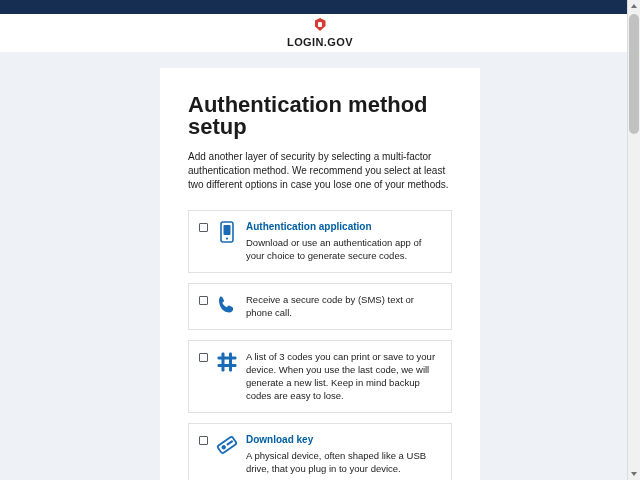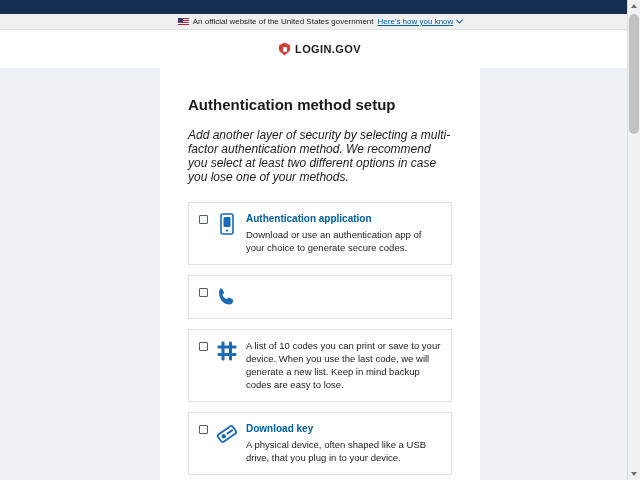--- a/index.html
+++ b/index.html
@@ -70,20 +70,21 @@
   }
 
   
   .logo-row {
     height: 38px;
     background: #ffffff;
     display: flex;
     align-items: center;
     justify-content: center;
     gap: 5px;
+    flex-direction: column;
   }
   .logo-mark {
     width: 11px; height: 13px;
     background: #d83933;
     clip-path: polygon(50% 0%, 100% 22%, 100% 62%, 50% 100%, 0% 62%, 0% 22%);
     position: relative;
   }
   .logo-mark::after {
     content: "";
     position: absolute;
@@ -107,32 +108,31 @@
     display: flex;
     justify-content: center;
   }
   .card {
     width: 320px;
     background: #ffffff;
     padding: 26px 28px 20px 28px;
     min-height: 500px;
   }
   h1.title {
-    font-size: 15px;
+    font-size: 22px;
     line-height: 22px;
     margin: 0 0 12px 0;
     color: #1b1b1b;
     font-weight: bold;
   }
   p.intro {
-    font-size: 12px;
+    font-size: 10px;
     line-height: 14px;
     color: #1b1b1b;
     margin: 0 0 18px 0;
-    font-style: italic;
   }
 
   
   .option {
     border: 1px solid #dfe1e2;
     border-radius: 0;
     padding: 9px 10px 10px 10px;
     margin-bottom: 10px;
     display: flex;
     align-items: flex-start;
@@ -195,26 +195,20 @@
   .scroll-arrow.up { top: 4px; border-bottom: 4px solid #707070; }
   .scroll-arrow.down { bottom: 4px; border-top: 4px solid #707070; }
 </style>
 </head>
 <body>
 
 <div id="page">
 
   <div class="topbar"></div>
 
-  <div class="gov-banner">
-    <span class="flag"></span>
-    <span>An official website of the United States government</span>
-    <a href="#">Here's how you know</a>
-    <span class="chev-sm"></span>
-  </div>
 
   <div class="logo-row">
     <span class="logo-mark"></span>
     <span class="logo-text">LOGIN.GOV</span>
   </div>
 
   <div class="page-body">
     <div class="card">
       <h1 class="title">Authentication method setup</h1>
       <p class="intro">Add another layer of security by selecting a multi-factor authentication method. We recommend you select at least two different options in case you lose one of your methods.</p>
@@ -235,37 +229,38 @@
       </div>
 
       <div class="option">
         <span class="checkbox"></span>
         <span class="opt-icon">
           <svg width="22" height="22" viewBox="0 0 22 22">
             <path d="M4.5 2.5c1 0 1.6.3 2 1l1.3 2.4c.4.8.2 1.4-.5 2l-1 .8c.9 2 2.5 3.6 4.6 4.5l.8-1c.6-.7 1.2-.9 2-.5l2.4 1.3c.7.4 1 1 1 2 0 2.2-1.8 3.5-3.7 3.5C7.7 18.5 3 13.5 3 6.2 3 4.3 4.3 2.5 4.5 2.5z" fill="#1a6bb5"></path>
           </svg>
         </span>
         <div class="opt-body">
+          <p class="opt-desc">Receive a secure code by (SMS) text or phone call.</p>
         </div>
       </div>
 
       <div class="option">
         <span class="checkbox"></span>
         <span class="opt-icon">
           <svg width="22" height="22" viewBox="0 0 22 22">
             <g fill="#1a6bb5">
               <rect x="5.5" y="1.5" width="3" height="19" rx="1.2"></rect>
               <rect x="13" y="1.5" width="3" height="19" rx="1.2"></rect>
               <rect x="1.5" y="5.5" width="19" height="3" rx="1.2"></rect>
               <rect x="1.5" y="13" width="19" height="3" rx="1.2"></rect>
             </g>
           </svg>
         </span>
         <div class="opt-body">
-          <p class="opt-desc">A list of 10 codes you can print or save to your device. When you use the last code, we will generate a new list. Keep in mind backup codes are easy to lose.</p>
+          <p class="opt-desc">A list of 3 codes you can print or save to your device. When you use the last code, we will generate a new list. Keep in mind backup codes are easy to lose.</p>
         </div>
       </div>
 
       <div class="option">
         <span class="checkbox"></span>
         <span class="opt-icon">
           <svg width="22" height="22" viewBox="0 0 22 22">
             <g transform="rotate(-35 11 11)">
               <rect x="2" y="6.5" width="18" height="9" rx="2.2" fill="none" stroke="#1a6bb5" stroke-width="1.8"></rect>
               <circle cx="7" cy="11" r="2.2" fill="#1a6bb5"></circle>

